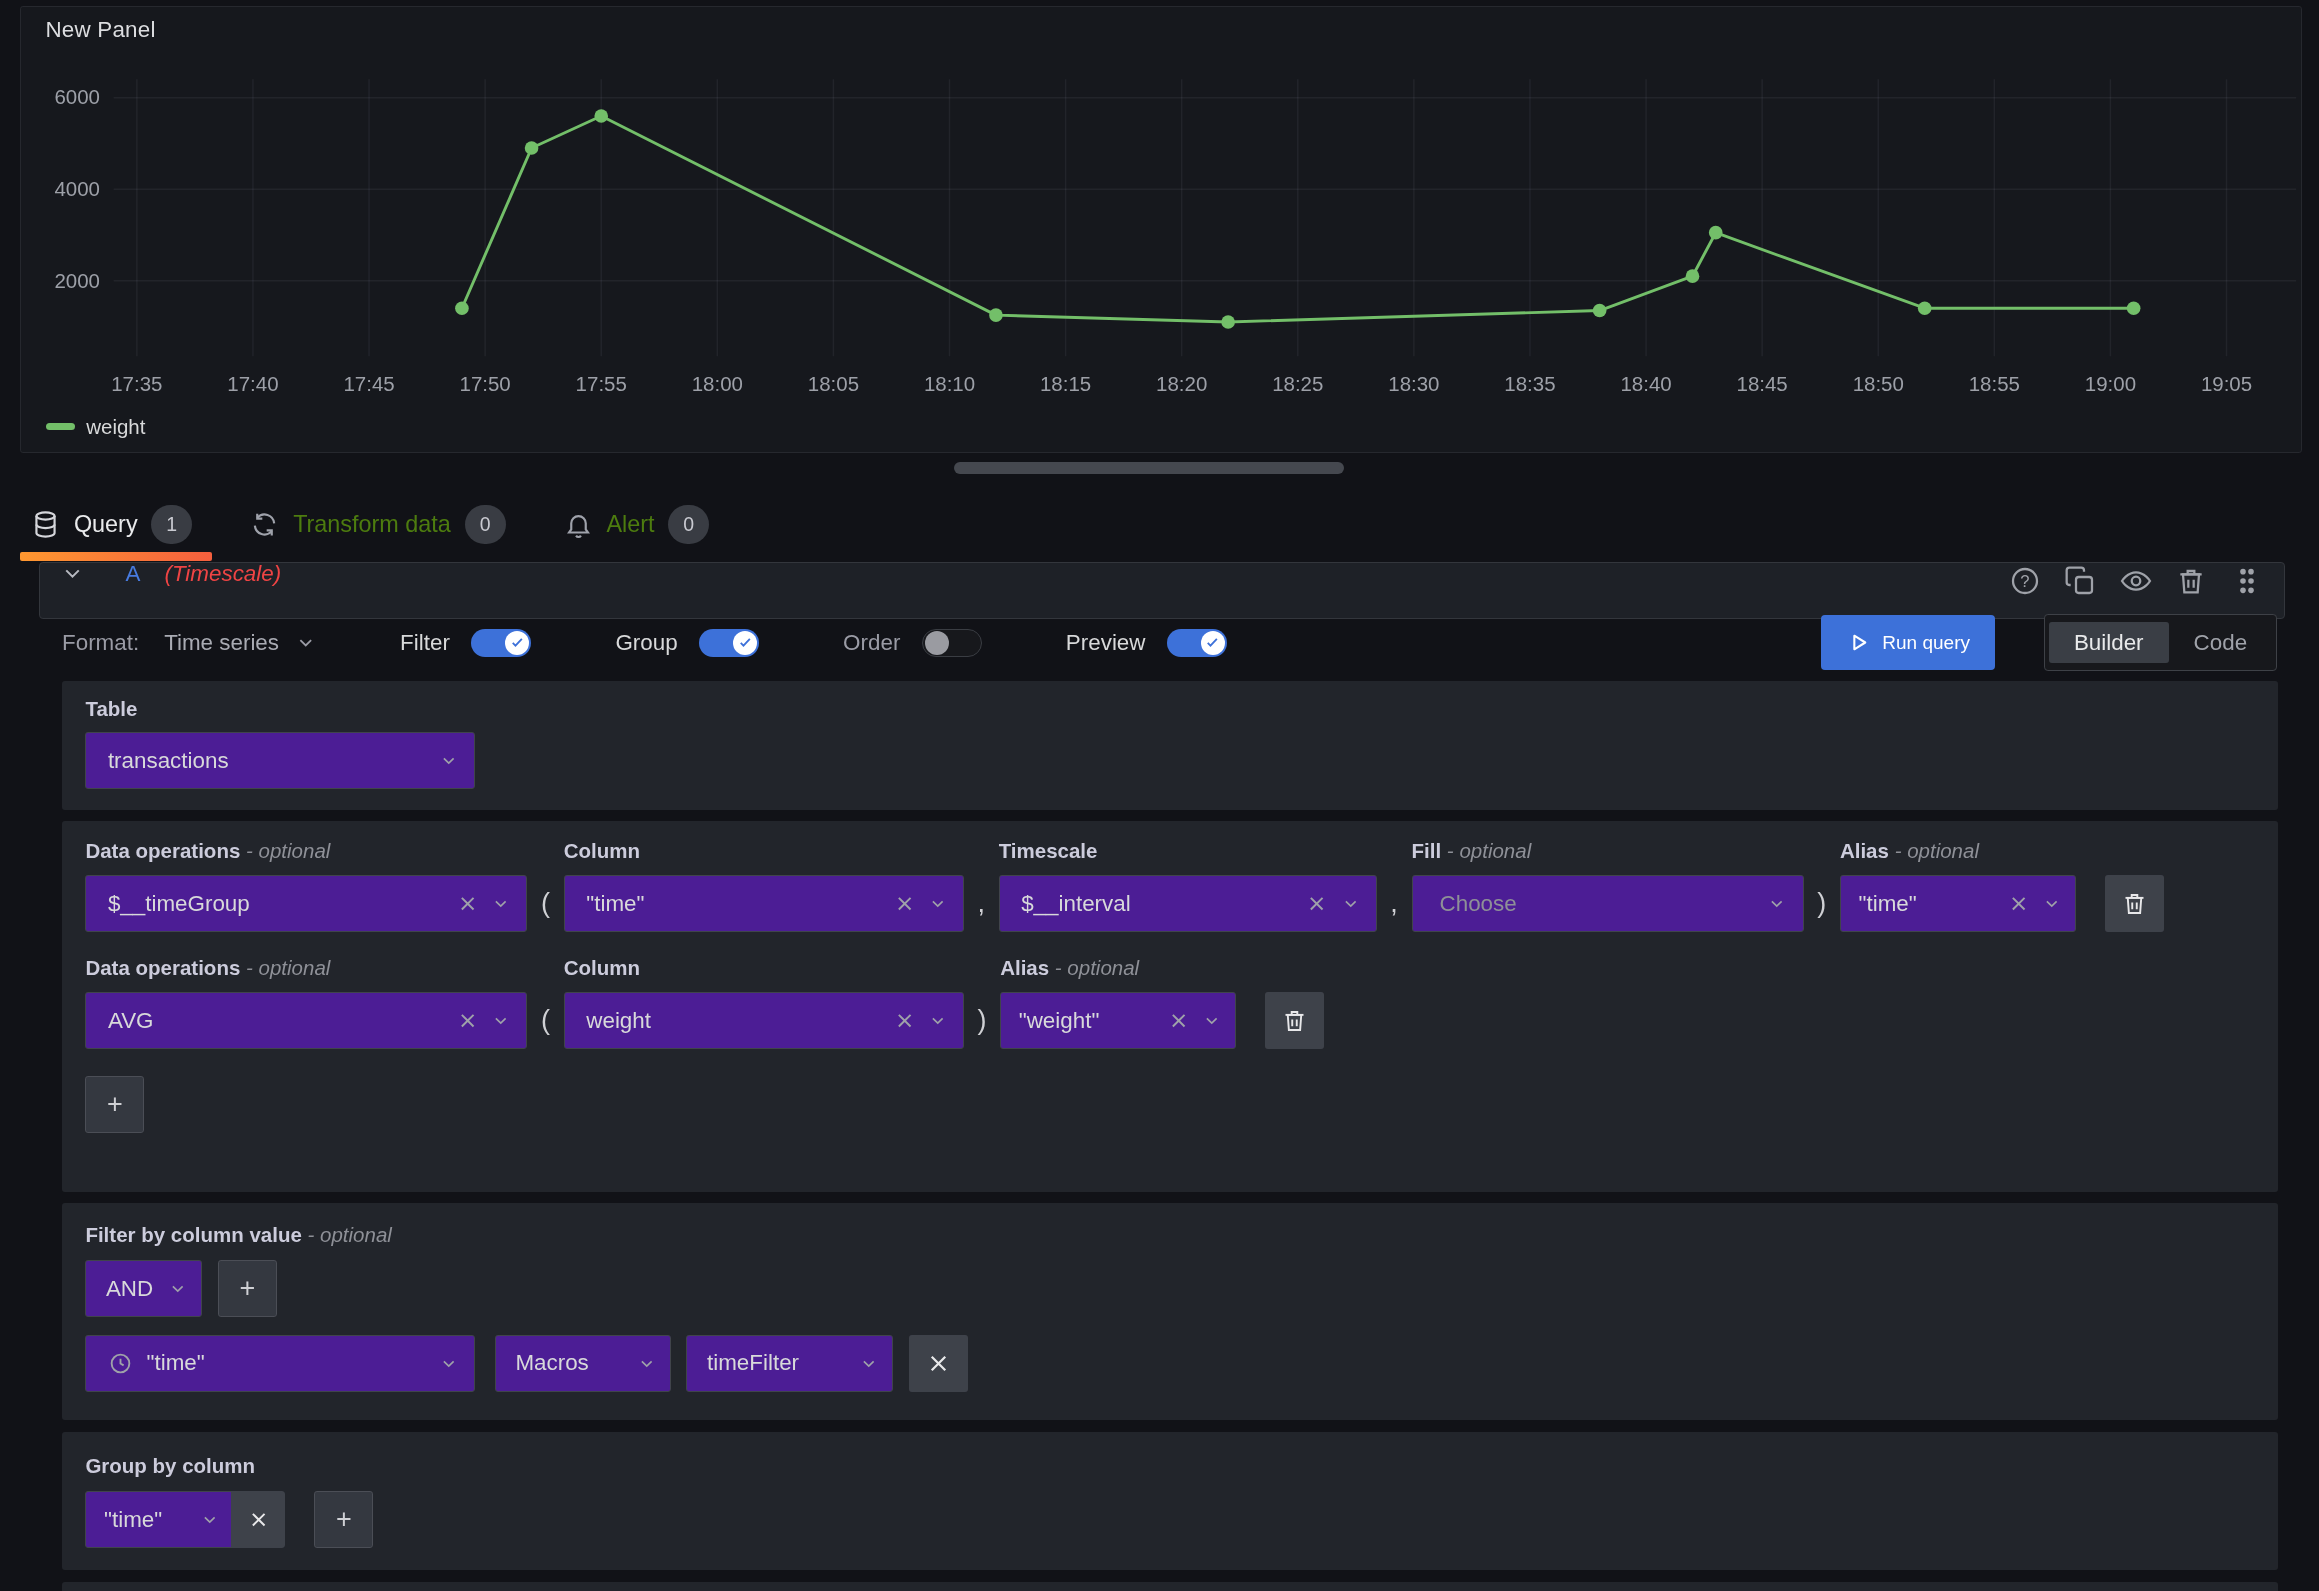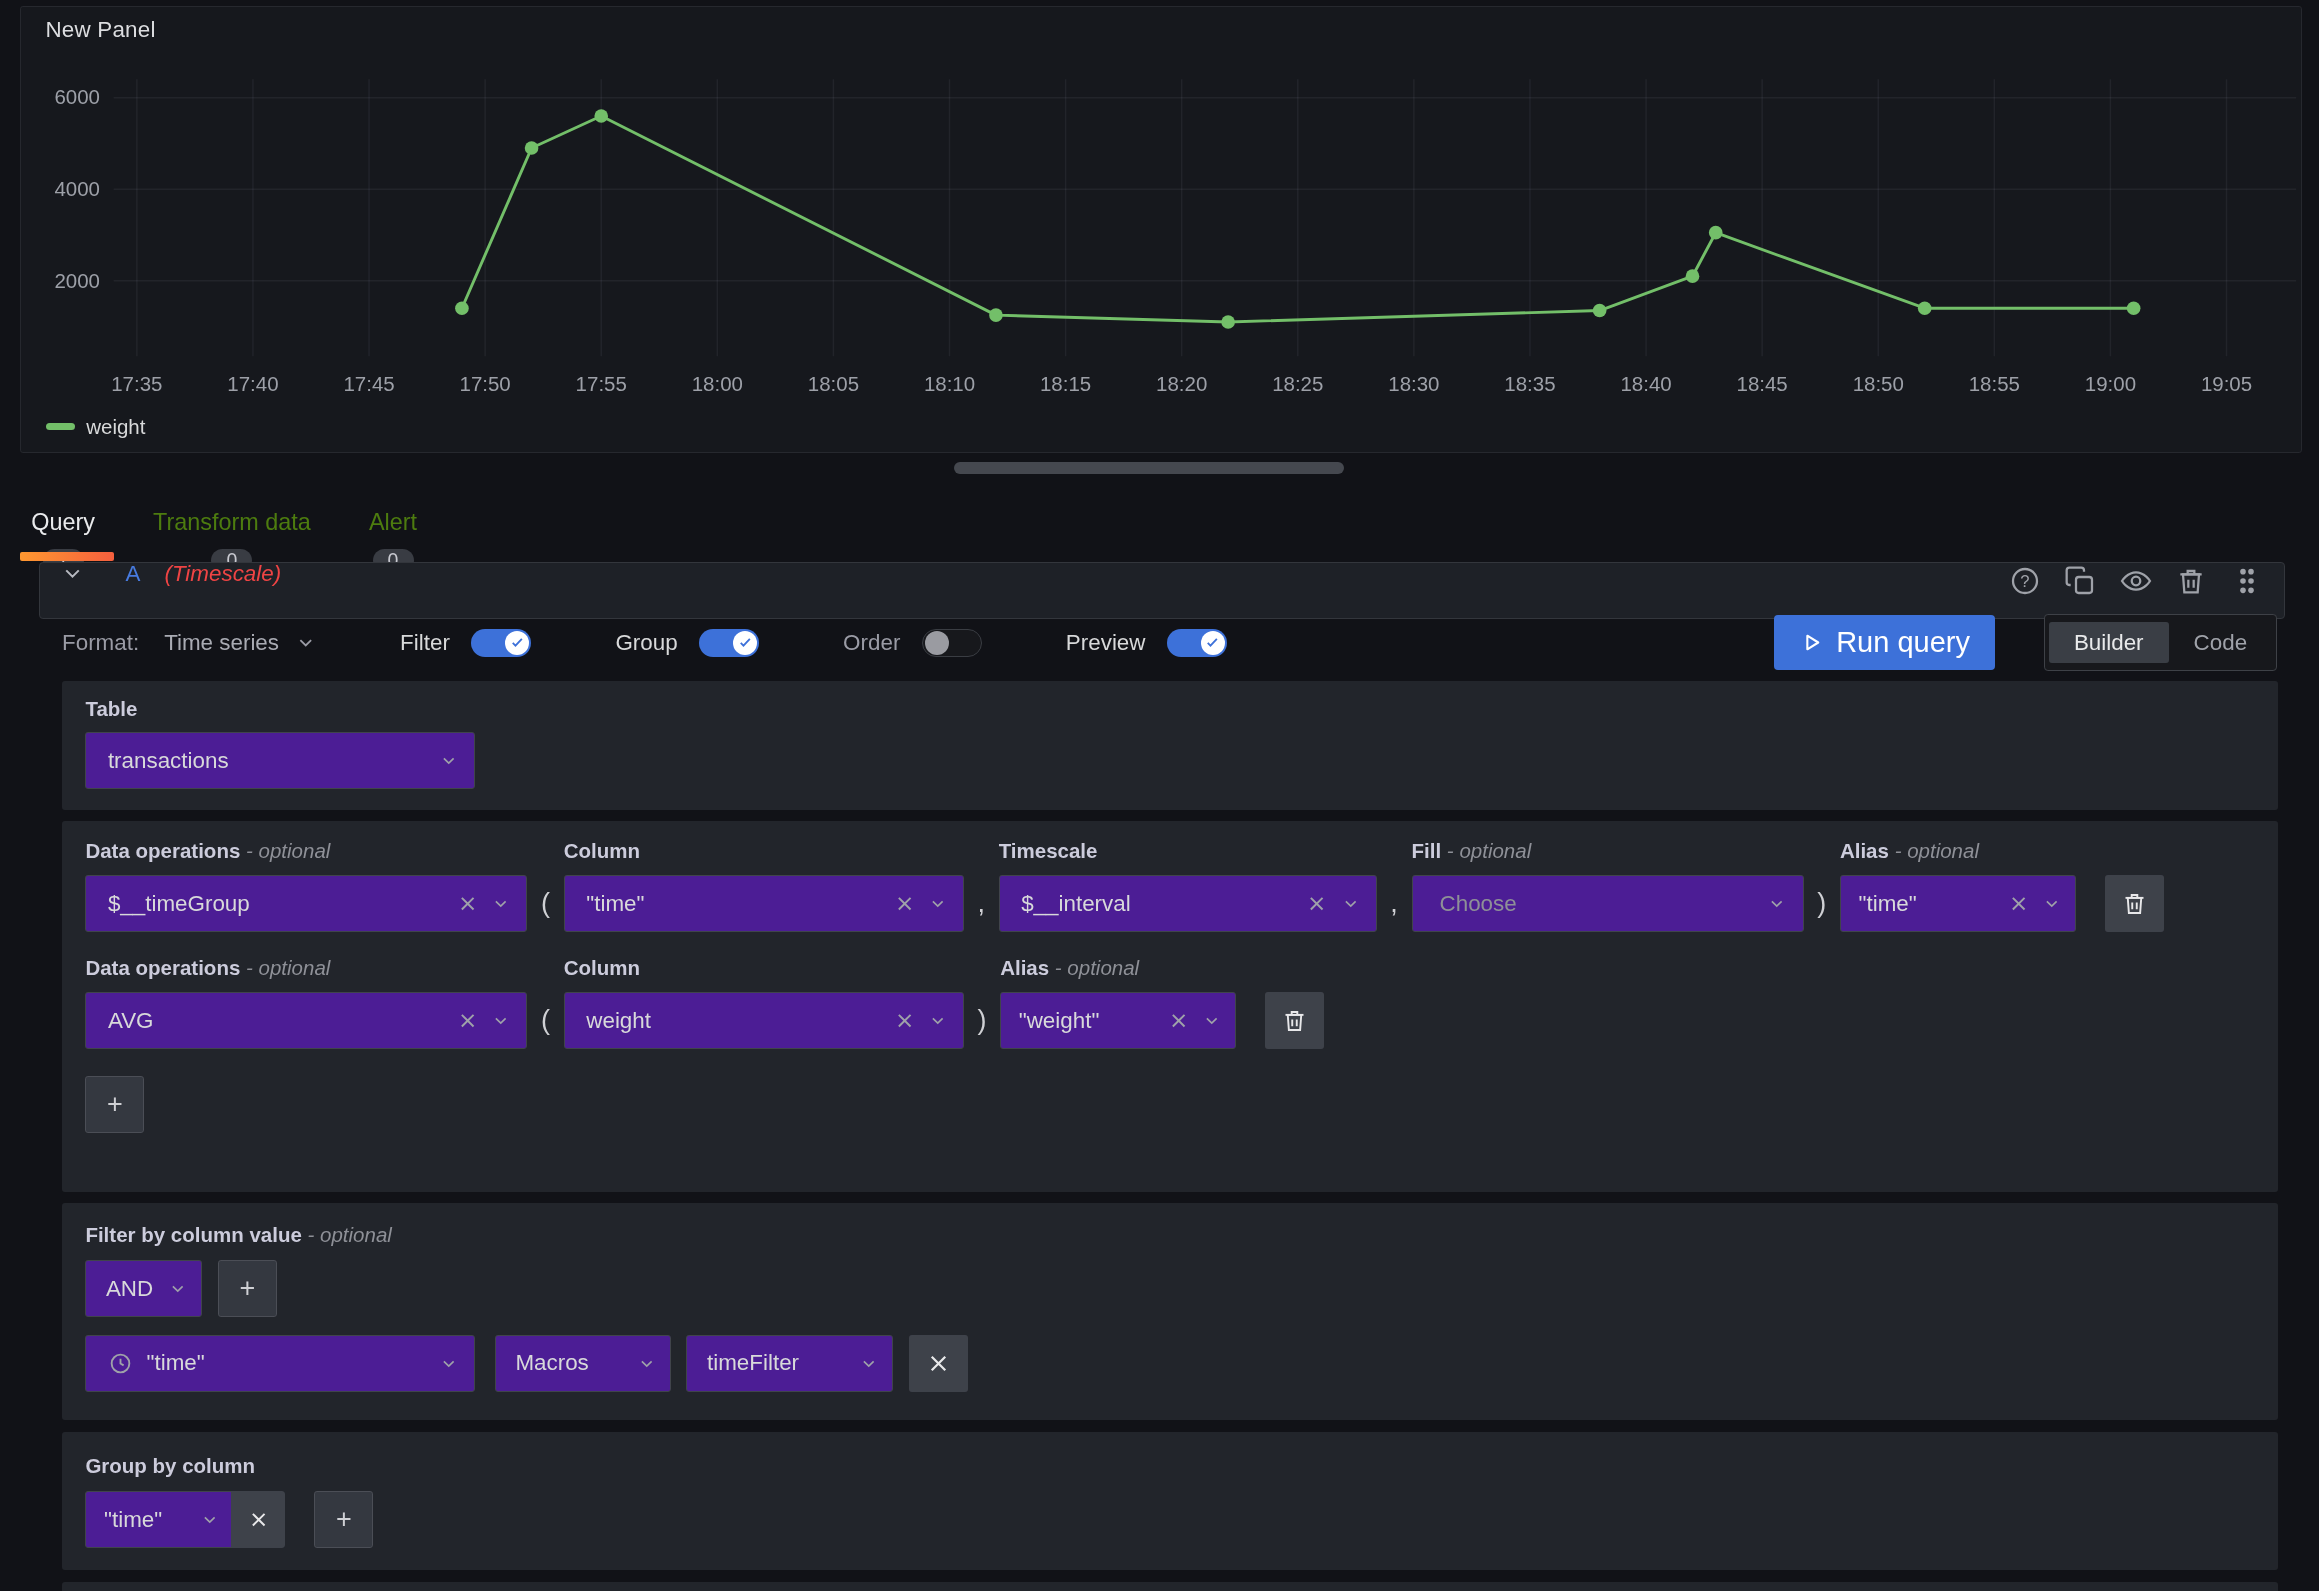--- a/index.html
+++ b/index.html
@@ -12,21 +12,21 @@
            border:1px solid #26282e; border-radius:2.9px; }
   #panel-title { left:25px; top:9.8px; font-size:22.4px; font-weight:500; color:#dcdde0; letter-spacing:0.2px; }
   #chart-svg { left:0; top:0; }
   #legend { left:25px; top:408px; display:flex; align-items:center; gap:11.7px; }
   #legend-swatch { width:29px; height:6.8px; border-radius:3.9px; background:#73BF69; }
   #legend-label { font-size:20.5px; color:#d8d9da; }
   #resize-handle { left:954px; top:462px; width:390px; height:11.7px; border-radius:5.9px; background:#45484f; }
 
   
   #tabbar { left:19.5px; top:495px; height:66px; display:flex; gap:27px; align-items:stretch; }
-  .tab { position:relative; display:flex; align-items:center; gap:13.7px; padding:0 19.5px 7.8px 11.7px; cursor:pointer;flex-direction:column; }
+  .tab { position:relative; display:flex; align-items:center; gap:13.7px; padding:0 19.5px 7.8px 11.7px; cursor:pointer; }
   .tab .ticon { width:29px; height:29px; color:#9fa2ab; }
   .tab-label { font-size:23.4px; color:#4d7c0f; }
   .tab.active .tab-label { color:#e9eaec; font-weight:500; }
   .tab.active .ticon { color:#d5d6db; }
   .badge { background:#393c43; color:#c9cad1; border-radius:19.5px; min-width:41px; height:39px;
            display:flex; align-items:center; justify-content:center; font-size:19.5px; padding:0 12.7px; }
   .tab-underline { position:absolute; left:0; right:0; bottom:0; height:8.8px; border-radius:2px;
            background:linear-gradient(90deg,#FF9830 0%,#F55F3E 100%); }
 
   
@@ -51,21 +51,21 @@
   .toggle-label.off { color:#9a9ba5; }
   .toggle { width:60px; height:28px; border-radius:14.6px; position:relative; cursor:pointer; }
   .toggle.on { background:#3D71D9; }
   .toggle.off { background:#17181c; border:1px solid #3a3d43; }
   .knob { position:absolute; top:2px; width:24.4px; height:24.4px; border-radius:50%; background:#fff;
           display:flex; align-items:center; justify-content:center; }
   .toggle.on .knob { right:2px; }
   .toggle.off .knob { left:2px; top:1px; background:#9a9ba1; }
   .knob svg { width:14.6px; height:14.6px; }
   #run-query { margin-left:auto; height:55px; background:#3D71D9; border:none; border-radius:3.9px;
-               color:#fff; font-size:29px; font-weight:500; display:flex; align-items:center; gap:11.7px;
+               color:#fff; font-size:19px; font-weight:500; display:flex; align-items:center; gap:11.7px;
                padding:0 25px; cursor:pointer; font-family:inherit; }
   #run-query svg { width:25px; height:25px; }
   #mode-switch { margin-left:49px; display:flex; background:#17181c; border:1px solid #3e4147;
                  border-radius:3.9px; padding:3.9px; height:57px; align-items:center; }
   .mode-btn { font-size:22.4px; padding:7.8px 25px; border-radius:2.9px; cursor:pointer; color:#9fa2a9; }
   .mode-btn.selected { background:#3a3e45; color:#e9eaeb; font-weight:500; }
 
   
   .section { position:absolute; left:62px; width:2216px; background:#22252b; border-radius:2.9px; }
   .sec-label { font-size:20.5px; font-weight:700; color:#ccccdc; }

